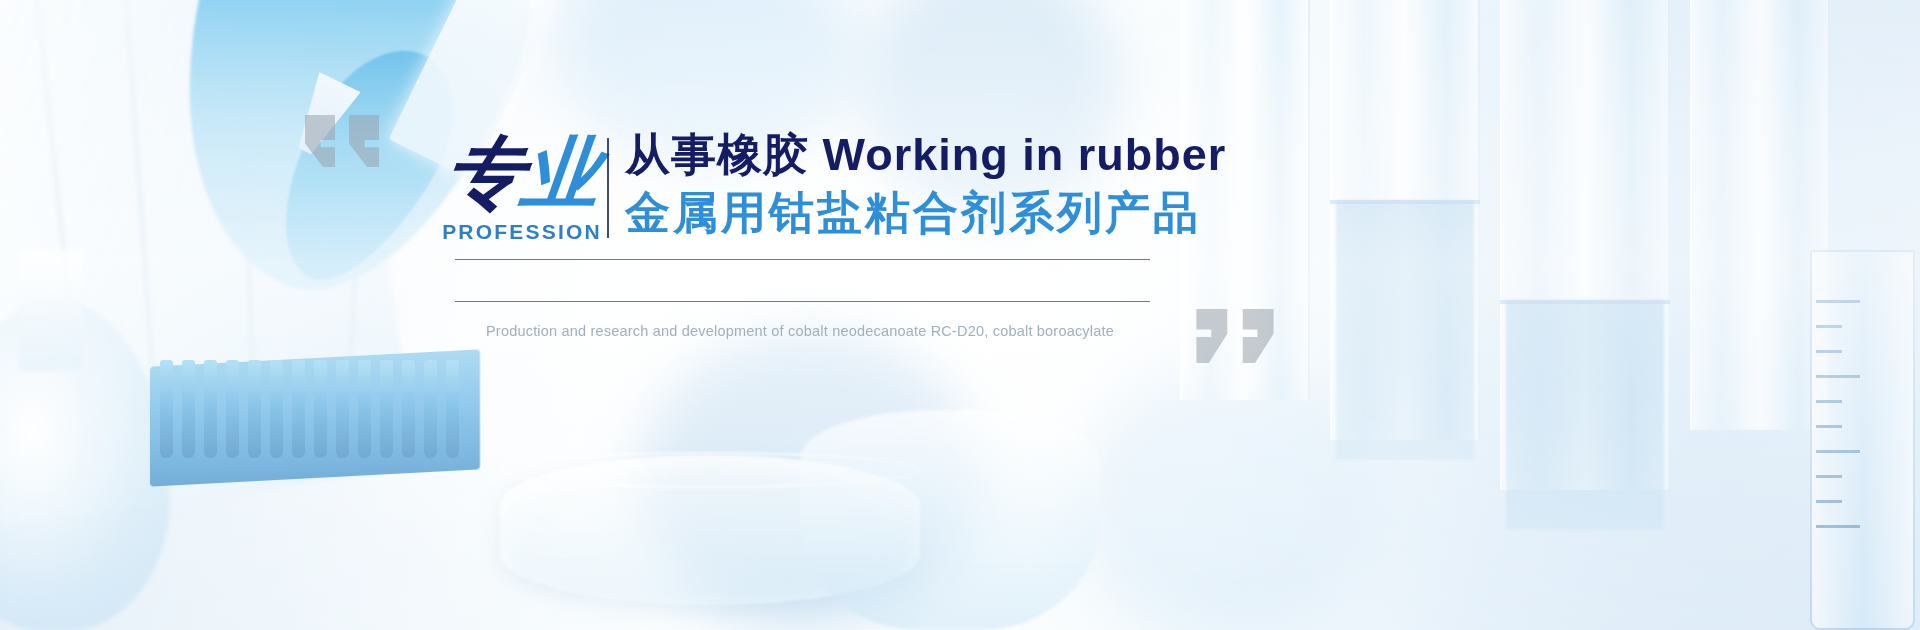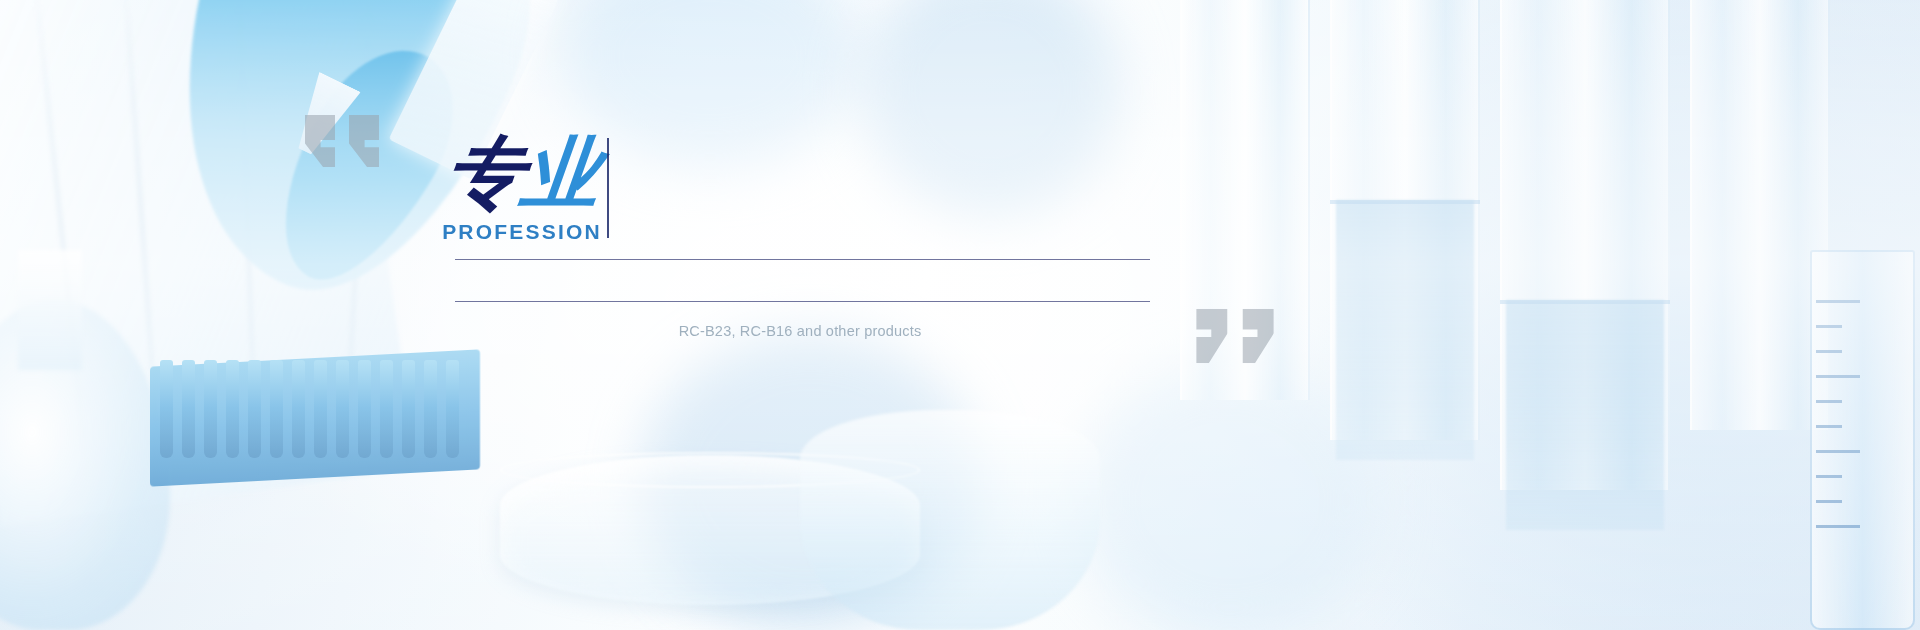--- a/index.html
+++ b/index.html
@@ -368,26 +368,30 @@
 
     <div class="logo-block">
       <div class="logo-cjk">
         <span class="zh1">专</span><span class="zh2">业</span>
       </div>
       <div class="logo-en">PROFESSION</div>
     </div>
 
     <div class="vdivider"></div>
 
+    <div class="headline">
+      <div class="line1">从事橡胶 Working in rubber</div>
+      <div class="line2">金属用钴盐粘合剂系列产品</div>
+    </div>
 
     <div class="rule top"></div>
     <div class="rule bottom"></div>
 
     <div class="caption">
-      <span class="cap-line">RC-B23, RC-B16 and other products</span>
+      <span class="cap-line">Production and research and development of cobalt neodecanoate RC-D20, cobalt boroacylate</span>
     </div>
 
     <div class="quote close">
       <span class="mark"></span>
       <span class="mark"></span>
     </div>
 
   </div>
 </div>
 

